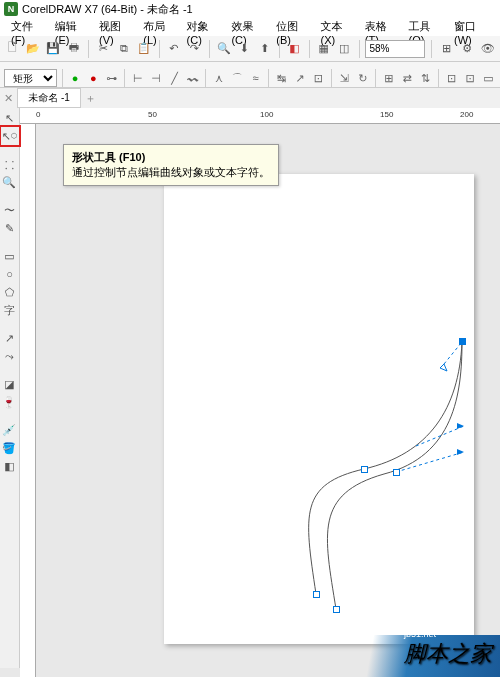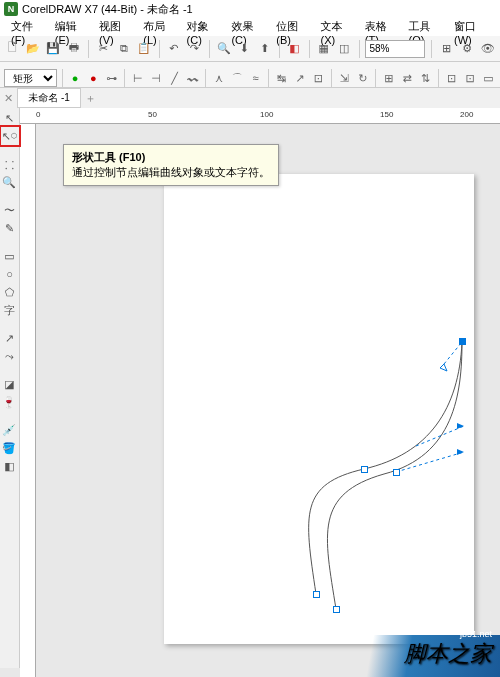--- a/index.html
+++ b/index.html
@@ -28,29 +28,29 @@
 .ruler-v{position:absolute;left:20px;top:16px;width:16px;bottom:0;background:#fff;border-right:1px solid #aaa;z-index:3}
 .canvas{position:absolute;left:36px;top:16px;right:0;bottom:0;background:#e8e8e8;overflow:hidden}
 .page{position:absolute;left:128px;top:50px;width:310px;height:470px;background:#fff;box-shadow:2px 2px 5px rgba(0,0,0,.3)}
 .tooltip{position:absolute;left:27px;top:20px;background:#fdfde8;border:1px solid #999;padding:5px 8px;font-size:11px;z-index:20;box-shadow:1px 1px 3px rgba(0,0,0,.2)}
 .tooltip .t1{font-weight:bold;margin-bottom:0}
 .curve{position:absolute;left:0;top:0;pointer-events:none}
 .node{position:absolute;width:7px;height:7px;border:1px solid #07d;background:#fff}
 .node.f{background:#07d}
 .wm{position:absolute;right:8px;bottom:8px;z-index:30}
 .wm .big{color:#000000;font-size:22px;font-style:italic;text-shadow:1px 1px 2px #000}
-.wm .sm{color:#fff;font-size:9px;text-align:right;margin-top:-4px}
+.wm .sm{color:#fff;font-size:9px;margin-top:-4px}
 .wmbar{position:absolute;right:0;bottom:0;width:150px;height:42px;background:linear-gradient(100deg,transparent 0%,transparent 15%,#2a7ab8 40%,#1a5a98 100%);z-index:25}
 </style>
 </head>
 <body>
 
 <div class="title">
   <span class="logo">N</span>
-  <span>CorelDRAW X7 (44-Bit) - 未命名 -1</span>
+  <span>CorelDRAW X7 (64-Bit) - 未命名 -1</span>
 </div>
 
 <div class="menu">
   <span>文件(F)</span>
   <span>编辑(E)</span>
   <span>视图(V)</span>
   <span>布局(L)</span>
   <span>对象(C)</span>
   <span>效果(C)</span>
   <span>位图(B)</span>

